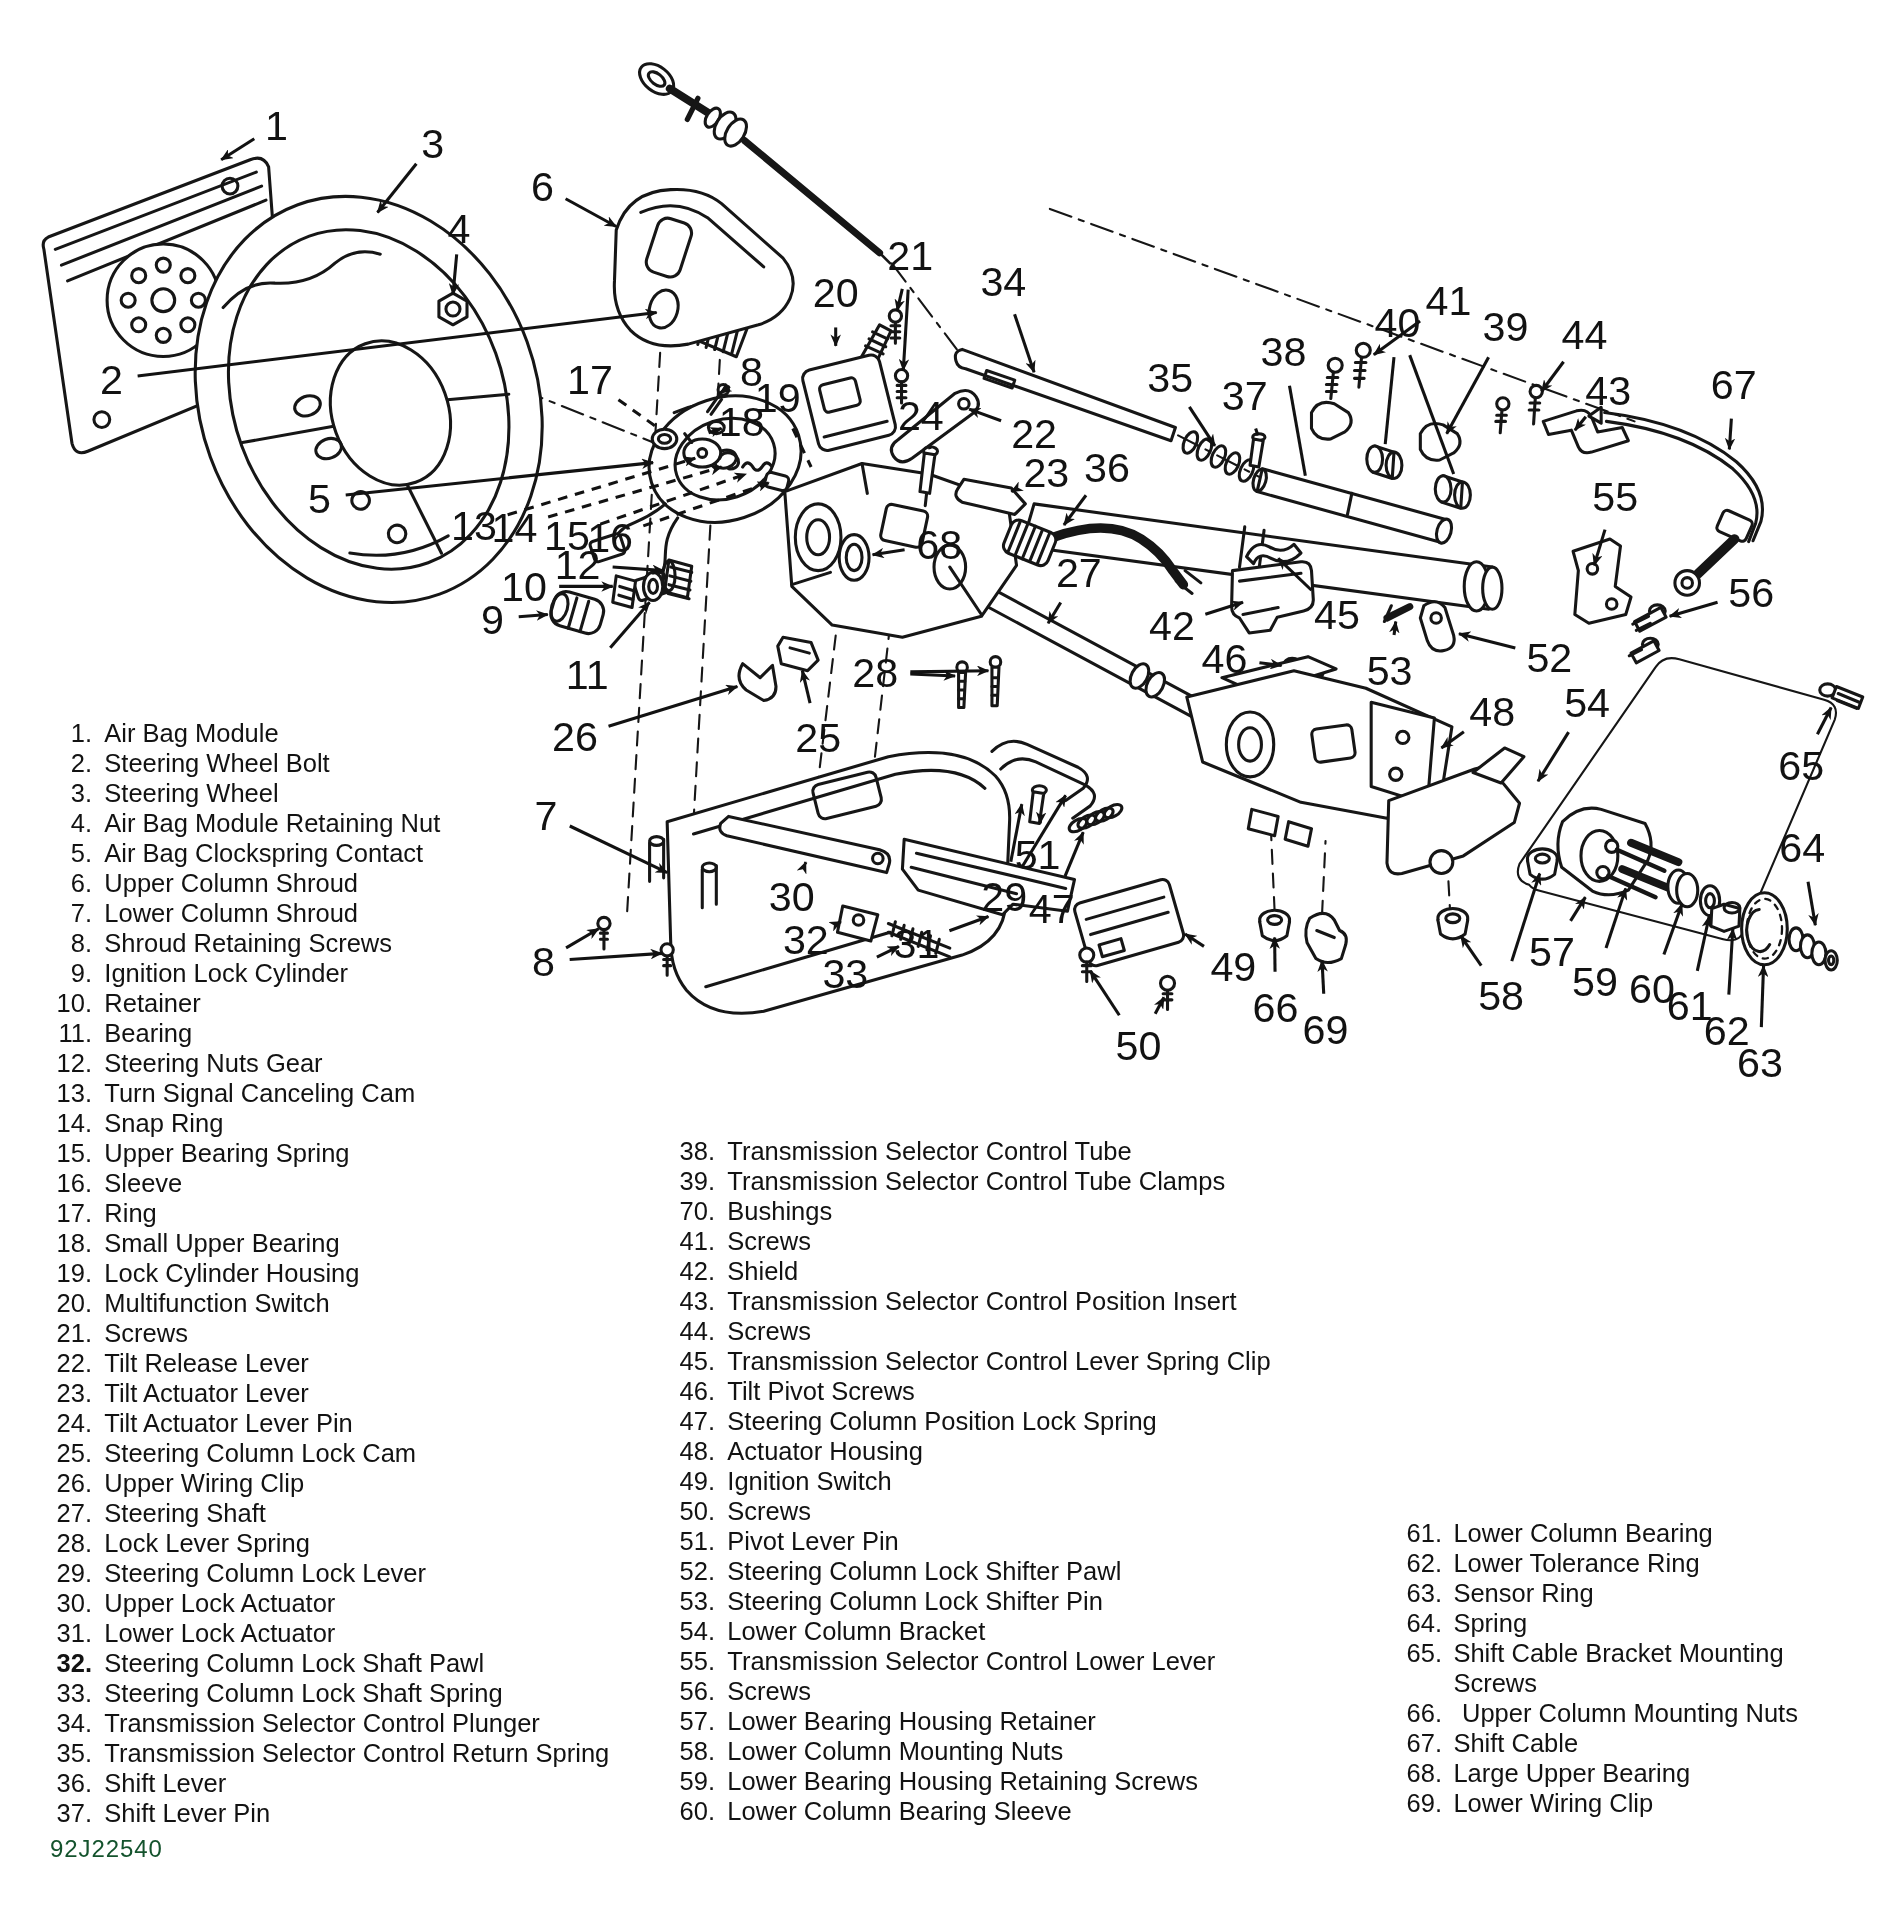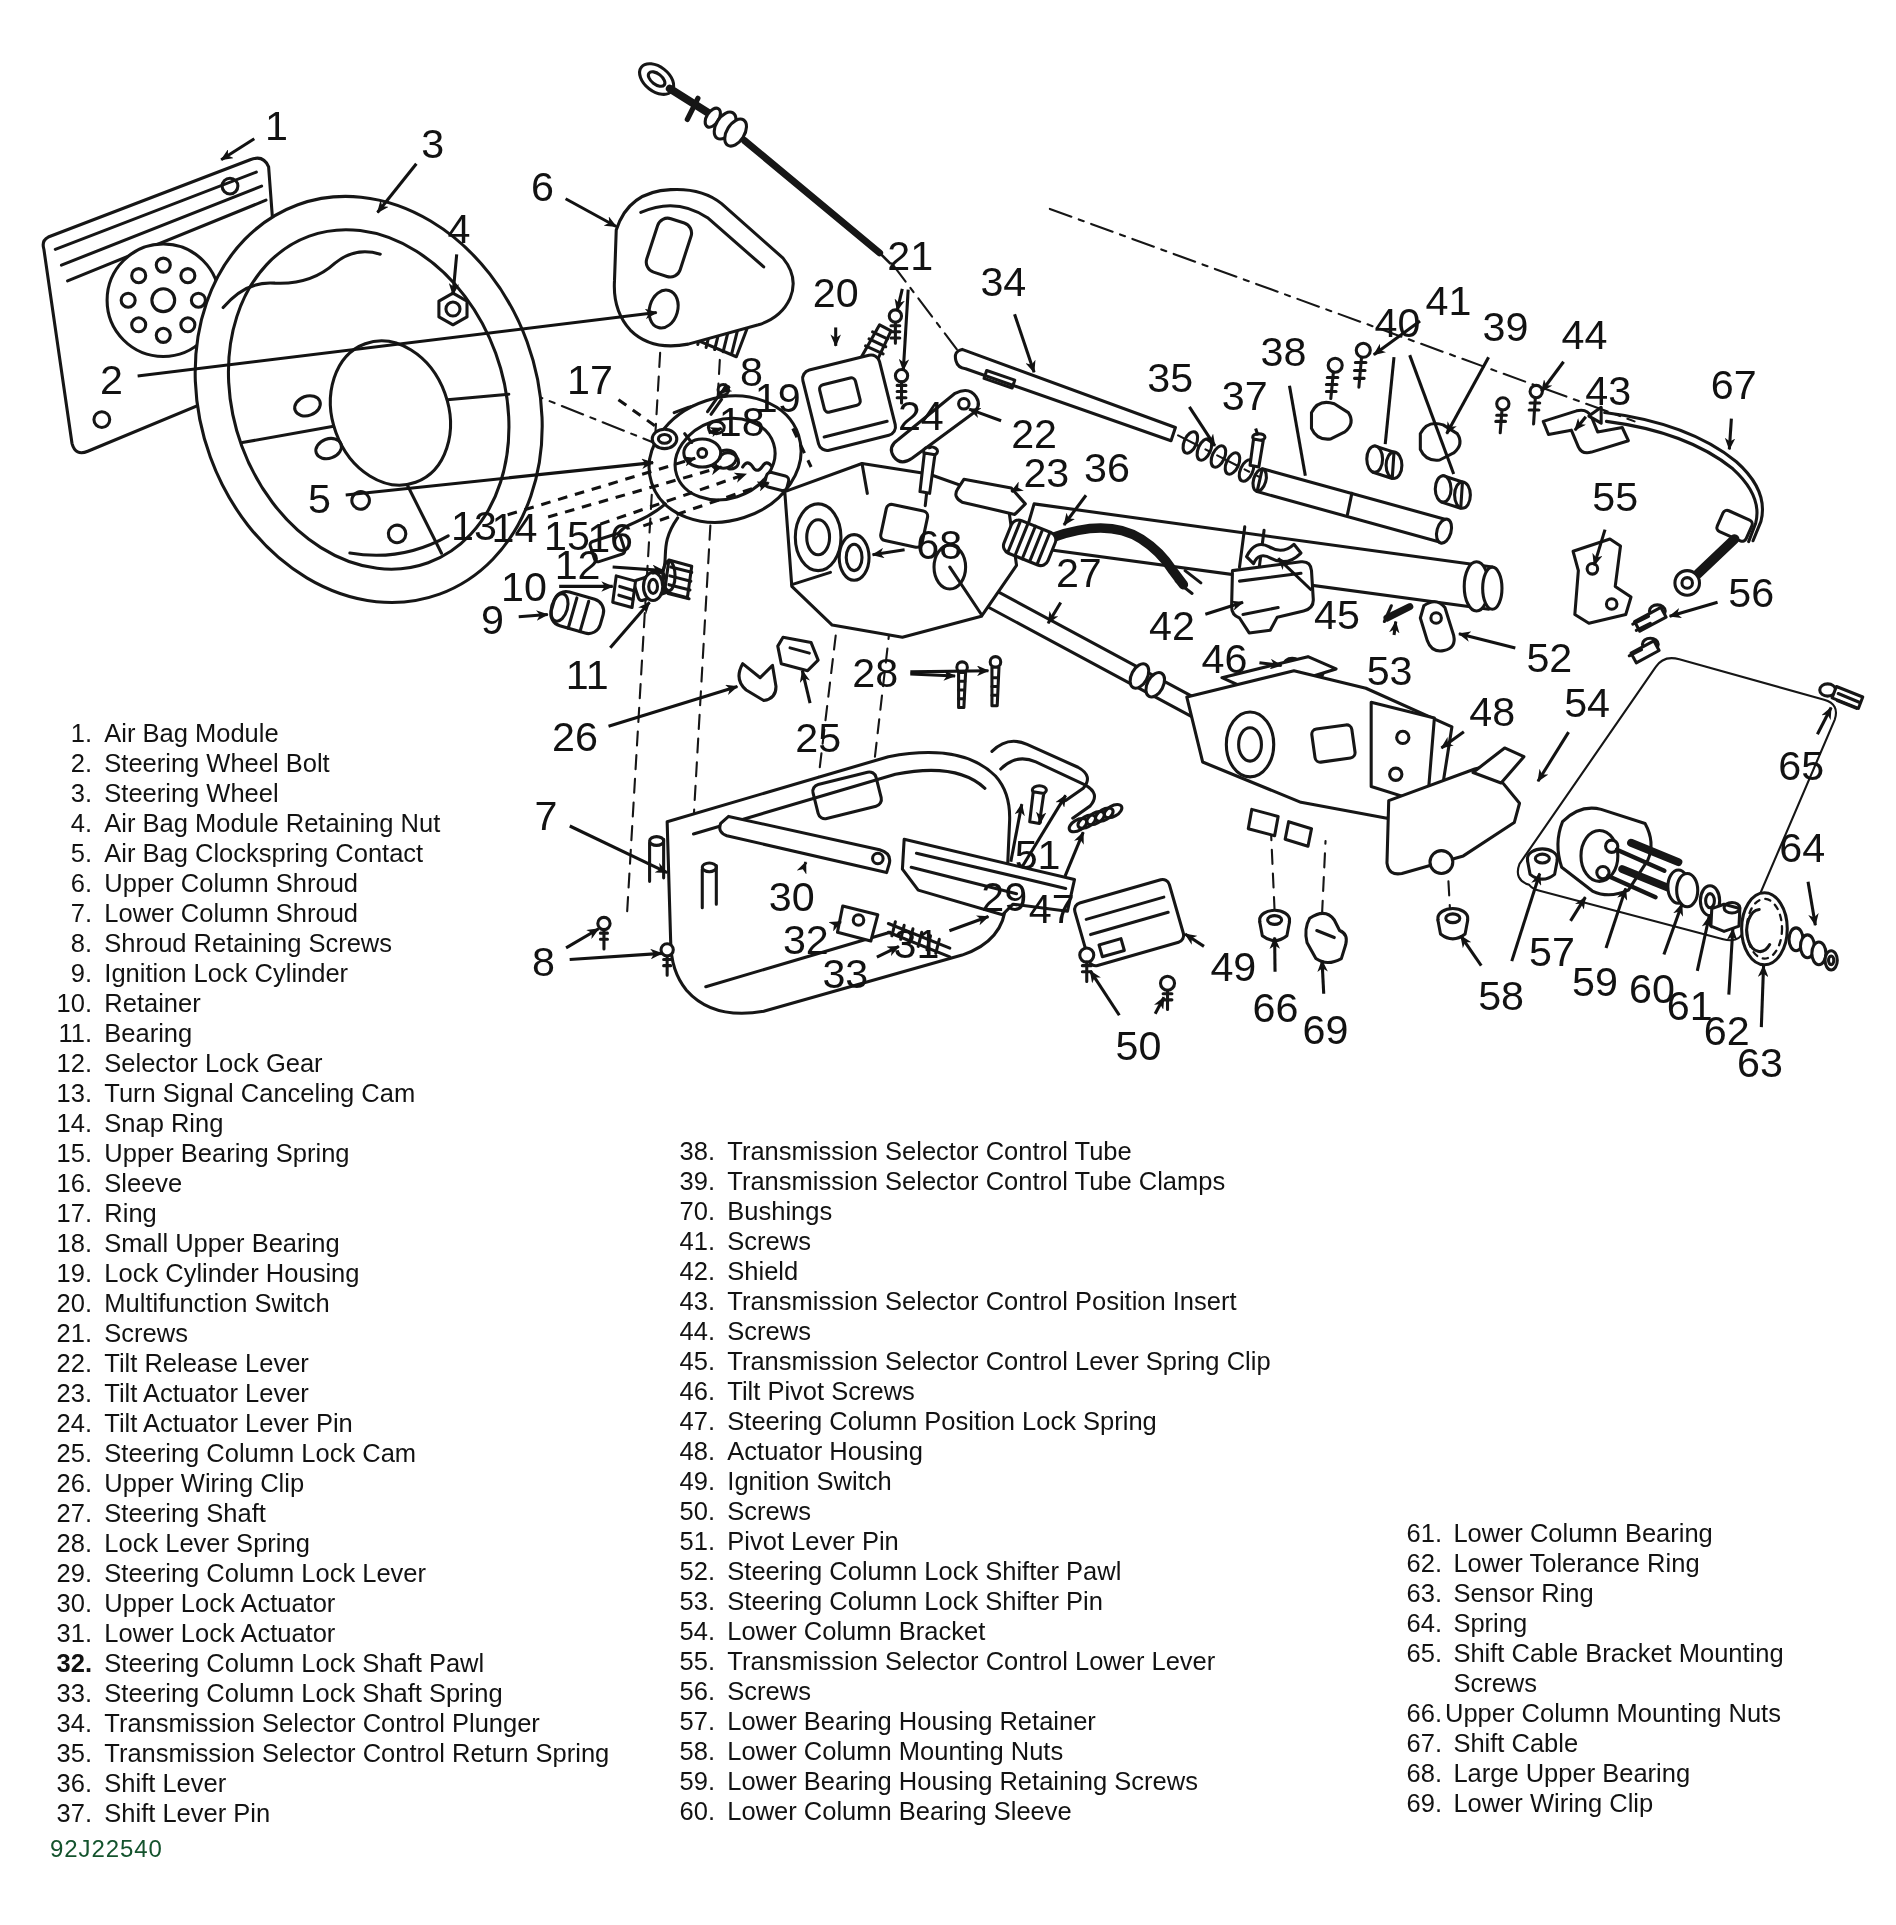--- a/index.html
+++ b/index.html
@@ -653,21 +653,21 @@
       <div class="prow">
         <span class="pn" style="width: 44px;">10.</span>
         <span class="pt" style="margin-left: 12.3px;">Retainer</span>
       </div>
       <div class="prow">
         <span class="pn" style="width: 44px;">11.</span>
         <span class="pt" style="margin-left: 12.3px;">Bearing</span>
       </div>
       <div class="prow">
         <span class="pn" style="width: 44px;">12.</span>
-        <span class="pt" style="margin-left: 12.3px;">Selector Lock Gear</span>
+        <span class="pt" style="margin-left: 12.3px;">Steering Nuts Gear</span>
       </div>
       <div class="prow">
         <span class="pn" style="width: 44px;">13.</span>
         <span class="pt" style="margin-left: 12.3px;">Turn Signal Canceling Cam</span>
       </div>
       <div class="prow">
         <span class="pn" style="width: 44px;">14.</span>
         <span class="pt" style="margin-left: 12.3px;">Snap Ring</span>
       </div>
       <div class="prow">
@@ -873,21 +873,21 @@
       <div class="prow">
         <span class="pn" style="width: 51px;">64.</span>
         <span class="pt" style="margin-left: 11.4px;">Spring</span>
       </div>
       <div class="prow">
         <span class="pn" style="width: 51px;">65.</span>
         <span class="pt" style="margin-left: 11.4px;">Shift Cable Bracket Mounting Screws</span>
       </div>
       <div class="prow">
         <span class="pn" style="width: 51px;">66.</span>
-        <span class="pt" style="margin-left: 3px;">Upper Column Mounting Nuts</span>
+        <span class="pt" style="margin-left: 20px;">Upper Column Mounting Nuts</span>
       </div>
       <div class="prow">
         <span class="pn" style="width: 51px;">67.</span>
         <span class="pt" style="margin-left: 11.4px;">Shift Cable</span>
       </div>
       <div class="prow">
         <span class="pn" style="width: 51px;">68.</span>
         <span class="pt" style="margin-left: 11.4px;">Large Upper Bearing</span>
       </div>
       <div class="prow">

